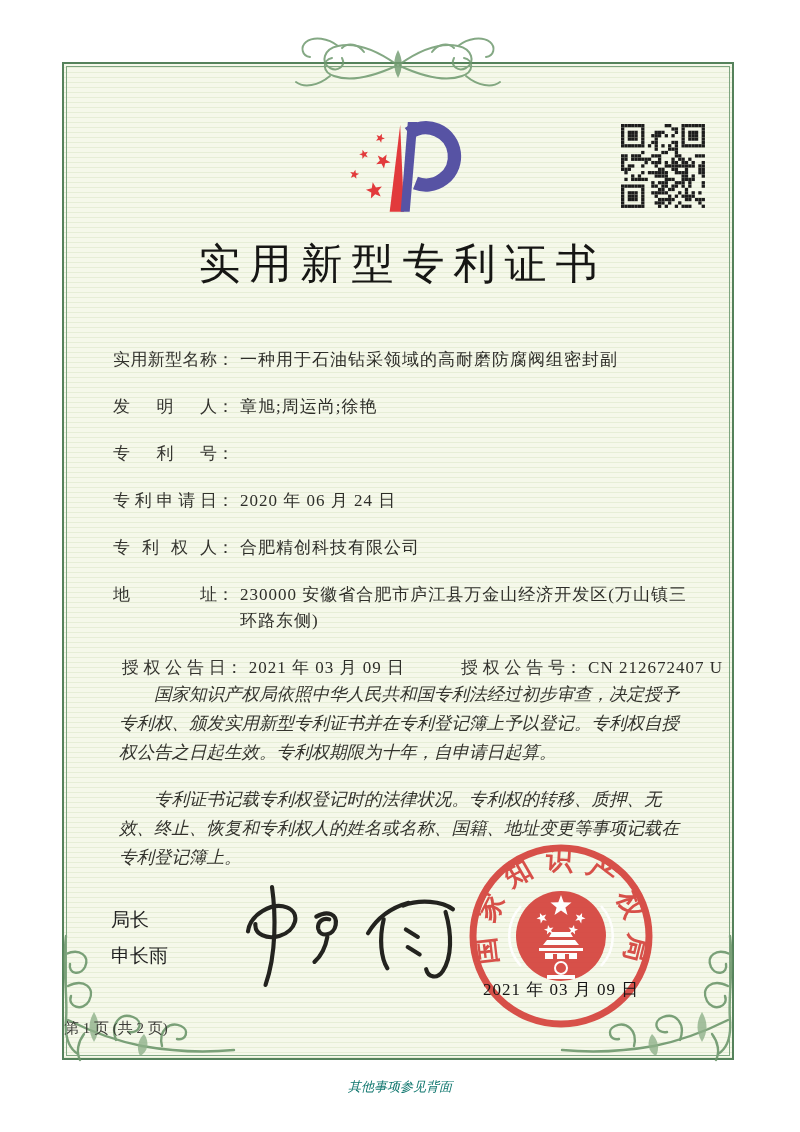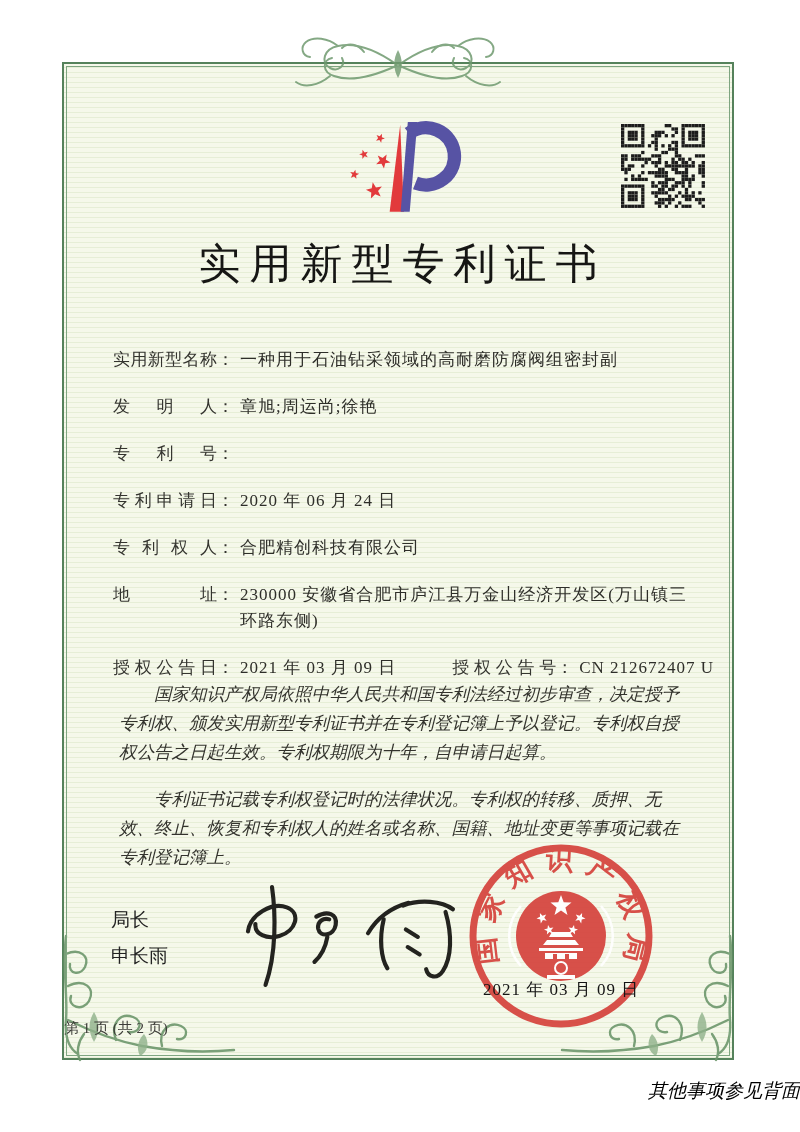--- a/index.html
+++ b/index.html
@@ -27,39 +27,39 @@
   #title{
     position:absolute;left:0;top:172px;width:100%;text-align:center;
     font-size:42px;letter-spacing:9px;text-indent:9px;color:#161614;font-weight:400;
   }
   
   #fields{position:absolute;left:37px;top:283px;width:610px;font-size:17px;margin-left:12px;}
   .field-row{display:flex;align-items:flex-start;line-height:26px;margin-bottom:21px;}
   .flabel{display:inline-block;width:104px;text-align:justify;text-align-last:justify;flex:0 0 104px;color:#34342f;}
   .fcolon{flex:0 0 auto;margin-right:6px;color:#34342f;}
   .fvalue{letter-spacing:1px;color:#2e2e29;max-width:452px;}
-  #grant-row{display:flex;line-height:26px;}
+  #grant-row{display:flex;line-height:26px;justify-content:flex-end;}
   #grant-row .pair{display:flex;}
   #grant-row .pair2{margin-left:56px;}
   
   #paras{position:absolute;left:37px;top:598px;width:604px;font-size:17.5px;line-height:29px;
          font-style:italic;color:#33332d;}
   #paras p{margin:18px;text-indent:2em;}
   
   #director{position:absolute;left:47px;top:838px;font-family:Liberation Serif, serif;
             font-size:19px;line-height:36px;color:#222;}
   #signature{position:absolute;left:150px;top:812px;width:260px;height:120px;}
   #seal{position:absolute;left:397px;top:772px;width:200px;height:200px;}
   #seal svg{position:absolute;left:0;top:0;}
   #seal-date{position:absolute;left:0;top:142px;width:100%;text-align:center;
              font-size:17px;letter-spacing:1px;color:#141414;}
   
   #page-info{position:absolute;left:0;bottom:20px;width:100%;text-align:left;font-size:15px;color:#3c3c38;}
-  #back-note{position:absolute;left:0;top:1078px;width:100%;text-align:right;font-size:19px;
-             font-style:italic;color:#000000;}
+  #back-note{position:absolute;left:0;top:1078px;width:100%;text-align:center;font-size:13px;
+             font-style:italic;color:#0f766e;}
 </style>
 </head>
 <body>
 
 <div id="page">
   <div id="frame">
 
     <svg id="orn-top" class="orn" width="240" height="68" viewBox="0 0 240 68">
       <g fill="none" stroke="#6f9a6f" stroke-width="2" stroke-linecap="round" opacity="0.85">
         <g id="orn-half">

